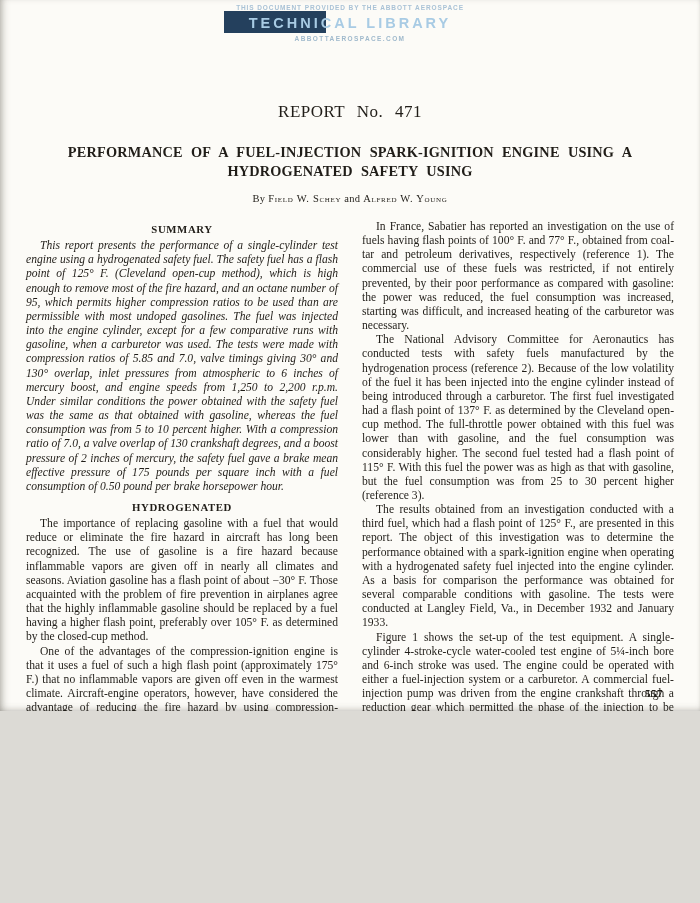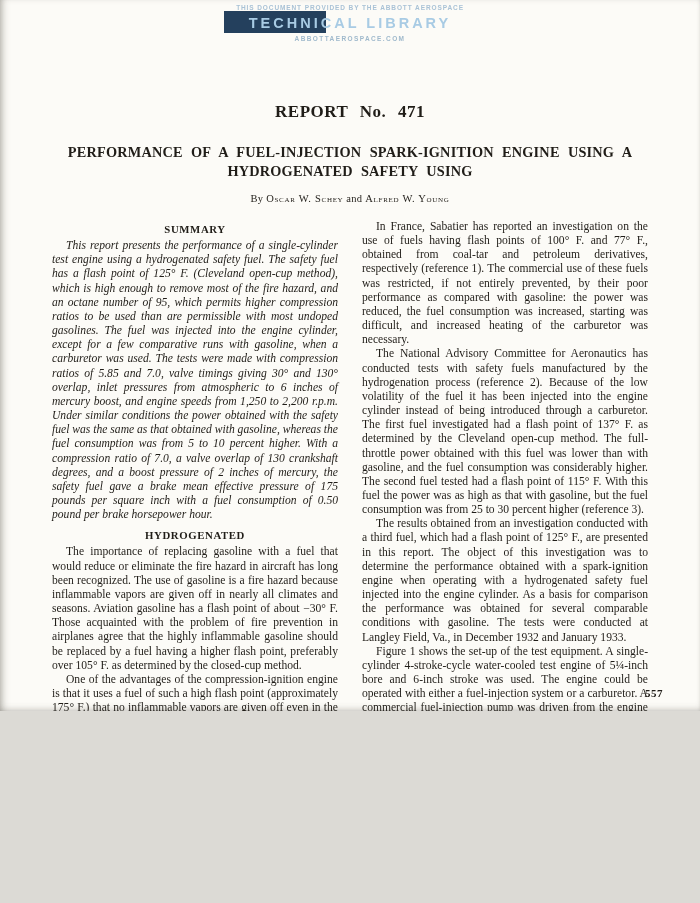--- a/index.html
+++ b/index.html
@@ -22,28 +22,28 @@
     width: 280px; text-align: center;
     font-family: "Liberation Sans", "DejaVu Sans", sans-serif;
   }
   .stamp-top { font-size: 6.5px; letter-spacing: .9px; color: #a9c2d6; font-weight: 700; white-space: nowrap; }
   .stamp-main { position: relative; height: 20px; margin-top: 2px; }
   .stamp-darkbox { position: absolute; left: 14px; top: -2px; width: 102px; height: 22px; background: #24405d; }
   .stamp-main-text { position: relative; z-index: 1; font-size: 14.5px; font-weight: 700; letter-spacing: 3px; color: #a8cbe4; line-height: 20px; white-space: nowrap; }
   .stamp-site { margin-top: 2px; font-size: 6.5px; letter-spacing: 1.4px; color: #9fb9cc; font-weight: 700; }
 
   
-  .report-no { padding-top: 102px; text-align: center; font-size: 17px; font-weight: 700; word-spacing: 7px; letter-spacing: .5px; }
+  .report-no { padding-top: 102px; text-align: center; font-size: 17px; font-weight: 400; word-spacing: 7px; letter-spacing: .5px; }
   .doc-title { margin-top: 21px; padding: 0 16px; text-align: center; font-size: 14.3px; font-weight: 700; line-height: 19px; word-spacing: 4.5px; letter-spacing: .2px; }
   .byline { margin-top: 12px; text-align: center; font-size: 10.5px; letter-spacing: .3px; }
   .byline .sc { font-variant: small-caps; letter-spacing: .7px; }
 
   
   .columns {
-    display: flex; gap: 24px; padding: 0 52px; margin-top: 16px;
+    display: flex; gap: 24px; padding: 0 26px; margin-top: 16px;
     font-size: 11.6px; line-height: 14.15px; text-align: justify;
   }
   .col { flex: 1; min-width: 0; }
   .col p { margin: 0; text-indent: 14px; }
   .sect-heading { font-weight: 700; font-size: 10.8px; text-align: center; letter-spacing: .6px; margin: 6px 0 3px; text-indent: 0; }
   .col .sect-heading:first-child { margin-top: 2px; }
   .summary-para { font-style: italic; }
 
   .page-number { position: absolute; right: 37px; bottom: 12px; font-size: 11px; font-weight: 700; letter-spacing: .5px; text-align: right; }
 </style>
@@ -63,21 +63,21 @@
 
   <div class="report-no">REPORT No. 471</div>
 
   <div class="doc-title">
     <span>PERFORMANCE OF A FUEL-INJECTION SPARK-IGNITION ENGINE USING A</span><br>
     <span>HYDROGENATED SAFETY USING</span>
   </div>
 
   <div class="byline">
     <span>By</span>
-    <span class="sc">Oscar W. Schey</span>
+    <span class="sc">Field W. Schey</span>
     <span>and</span>
     <span class="sc">Alfred W. Young</span>
   </div>
 
   <div class="columns">
 
     <div class="col">
       <div class="sect-heading">SUMMARY</div>
       <p class="summary-para">This report presents the performance of a single-cylinder test engine using a hydrogenated safety fuel. The safety fuel has a flash point of 125° F. (Cleveland open-cup method), which is high enough to remove most of the fire hazard, and an octane number of 95, which permits higher compression ratios to be used than are permissible with most undoped gasolines. The fuel was injected into the engine cylinder, except for a few comparative runs with gasoline, when a carburetor was used. The tests were made with compression ratios of 5.85 and 7.0, valve timings giving 30° and 130° overlap, inlet pressures from atmospheric to 6 inches of mercury boost, and engine speeds from 1,250 to 2,200 r.p.m. Under similar conditions the power obtained with the safety fuel was the same as that obtained with gasoline, whereas the fuel consumption was from 5 to 10 percent higher. With a compression ratio of 7.0, a valve overlap of 130 crankshaft degrees, and a boost pressure of 2 inches of mercury, the safety fuel gave a brake mean effective pressure of 175 pounds per square inch with a fuel consumption of 0.50 pound per brake horsepower hour.</p>
       <div class="sect-heading">HYDROGENATED</div>

